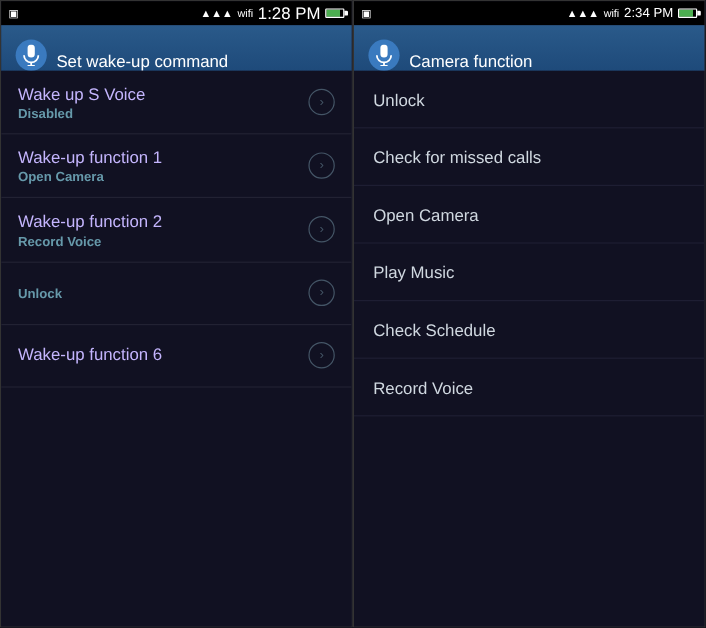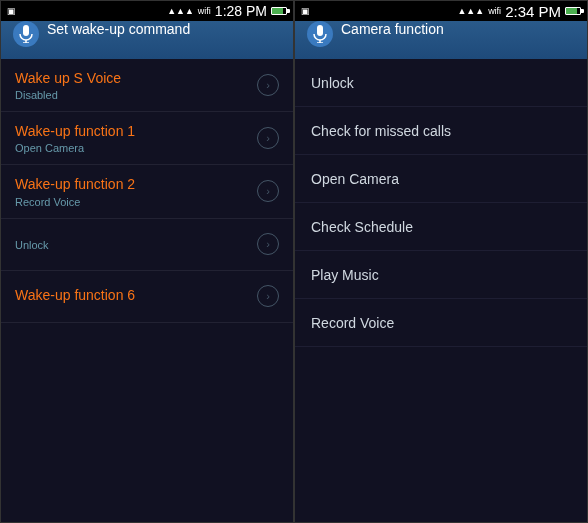--- a/index.html
+++ b/index.html
@@ -17,21 +17,21 @@
       display: flex;
       flex-direction: column;
       background: #1a1a2e;
       border: 1px solid #333;
     }
 
     .panel-header {
       background: linear-gradient(180deg, #2a5a8a 0%, #1e4a7a 100%);
       padding: 0 12px;
       display: flex;
-      align-items: flex-start;
+      align-items: flex-end;
       gap: 8px;
       min-height: 38px;
     }
 
     .mic-icon-wrap {
       width: 26px;
       height: 26px;
       background: #3a7abf;
       border-radius: 50%;
       display: flex;
@@ -78,30 +78,31 @@
       border-bottom: 1px solid #222233;
       justify-content: space-between;
       min-height: 52px;
     }
 
     .list-item-text {
       flex: 1;
     }
 
     .item-title {
-      color: #f97316;
+      color: #c4b5fd;
       font-size: 14px;
       font-weight: 500;
       line-height: 1.3;
     }
 
     .item-subtitle {
       color: #6699aa;
       font-size: 11px;
       margin-top: 2px;
+      font-weight: bold;
     }
 
     .chevron {
       width: 22px;
       height: 22px;
       border: 1px solid #445566;
       border-radius: 50%;
       display: flex;
       align-items: center;
       justify-content: center;
@@ -213,21 +214,21 @@
   </div>
 </div>
 
 <div class="panel">
   <div class="status-bar">
     <div class="status-bar-left">
       <span style="font-size:9px; color:#fff;">▣</span>
     </div>
     <span style="font-size:9px;">▲▲▲</span>
     <span style="font-size:9px;">wifi</span>
-    <span style="font-size:15px; color:#fff;">2:34 PM</span>
+    <span style="font-size:11px; color:#fff;">2:34 PM</span>
     <span class="battery-icon"></span>
   </div>
 
   <div class="panel-header">
     <div class="mic-icon-wrap">
       <svg width="14" height="18" viewBox="0 0 14 18" fill="none">
         <rect x="4" y="0" width="6" height="11" rx="3" fill="white"></rect>
         <path d="M1 9c0 3.3 2.7 6 6 6s6-2.7 6-6" stroke="white" stroke-width="1.5" fill="none"></path>
         <line x1="7" y1="15" x2="7" y2="18" stroke="white" stroke-width="1.5"></line>
         <line x1="4" y1="18" x2="10" y2="18" stroke="white" stroke-width="1.5"></line>
@@ -240,22 +241,22 @@
     <div class="right-list-item">
       <span class="right-item-text">Unlock</span>
     </div>
     <div class="right-list-item">
       <span class="right-item-text">Check for missed calls</span>
     </div>
     <div class="right-list-item">
       <span class="right-item-text">Open Camera</span>
     </div>
     <div class="right-list-item">
+      <span class="right-item-text">Play Music</span>
+    </div>
+    <div class="right-list-item">
       <span class="right-item-text">Check Schedule</span>
     </div>
     <div class="right-list-item">
-      <span class="right-item-text">Play Music</span>
-    </div>
-    <div class="right-list-item">
       <span class="right-item-text">Record Voice</span>
     </div>
   </div>
 </div>
 
 </body></html>

